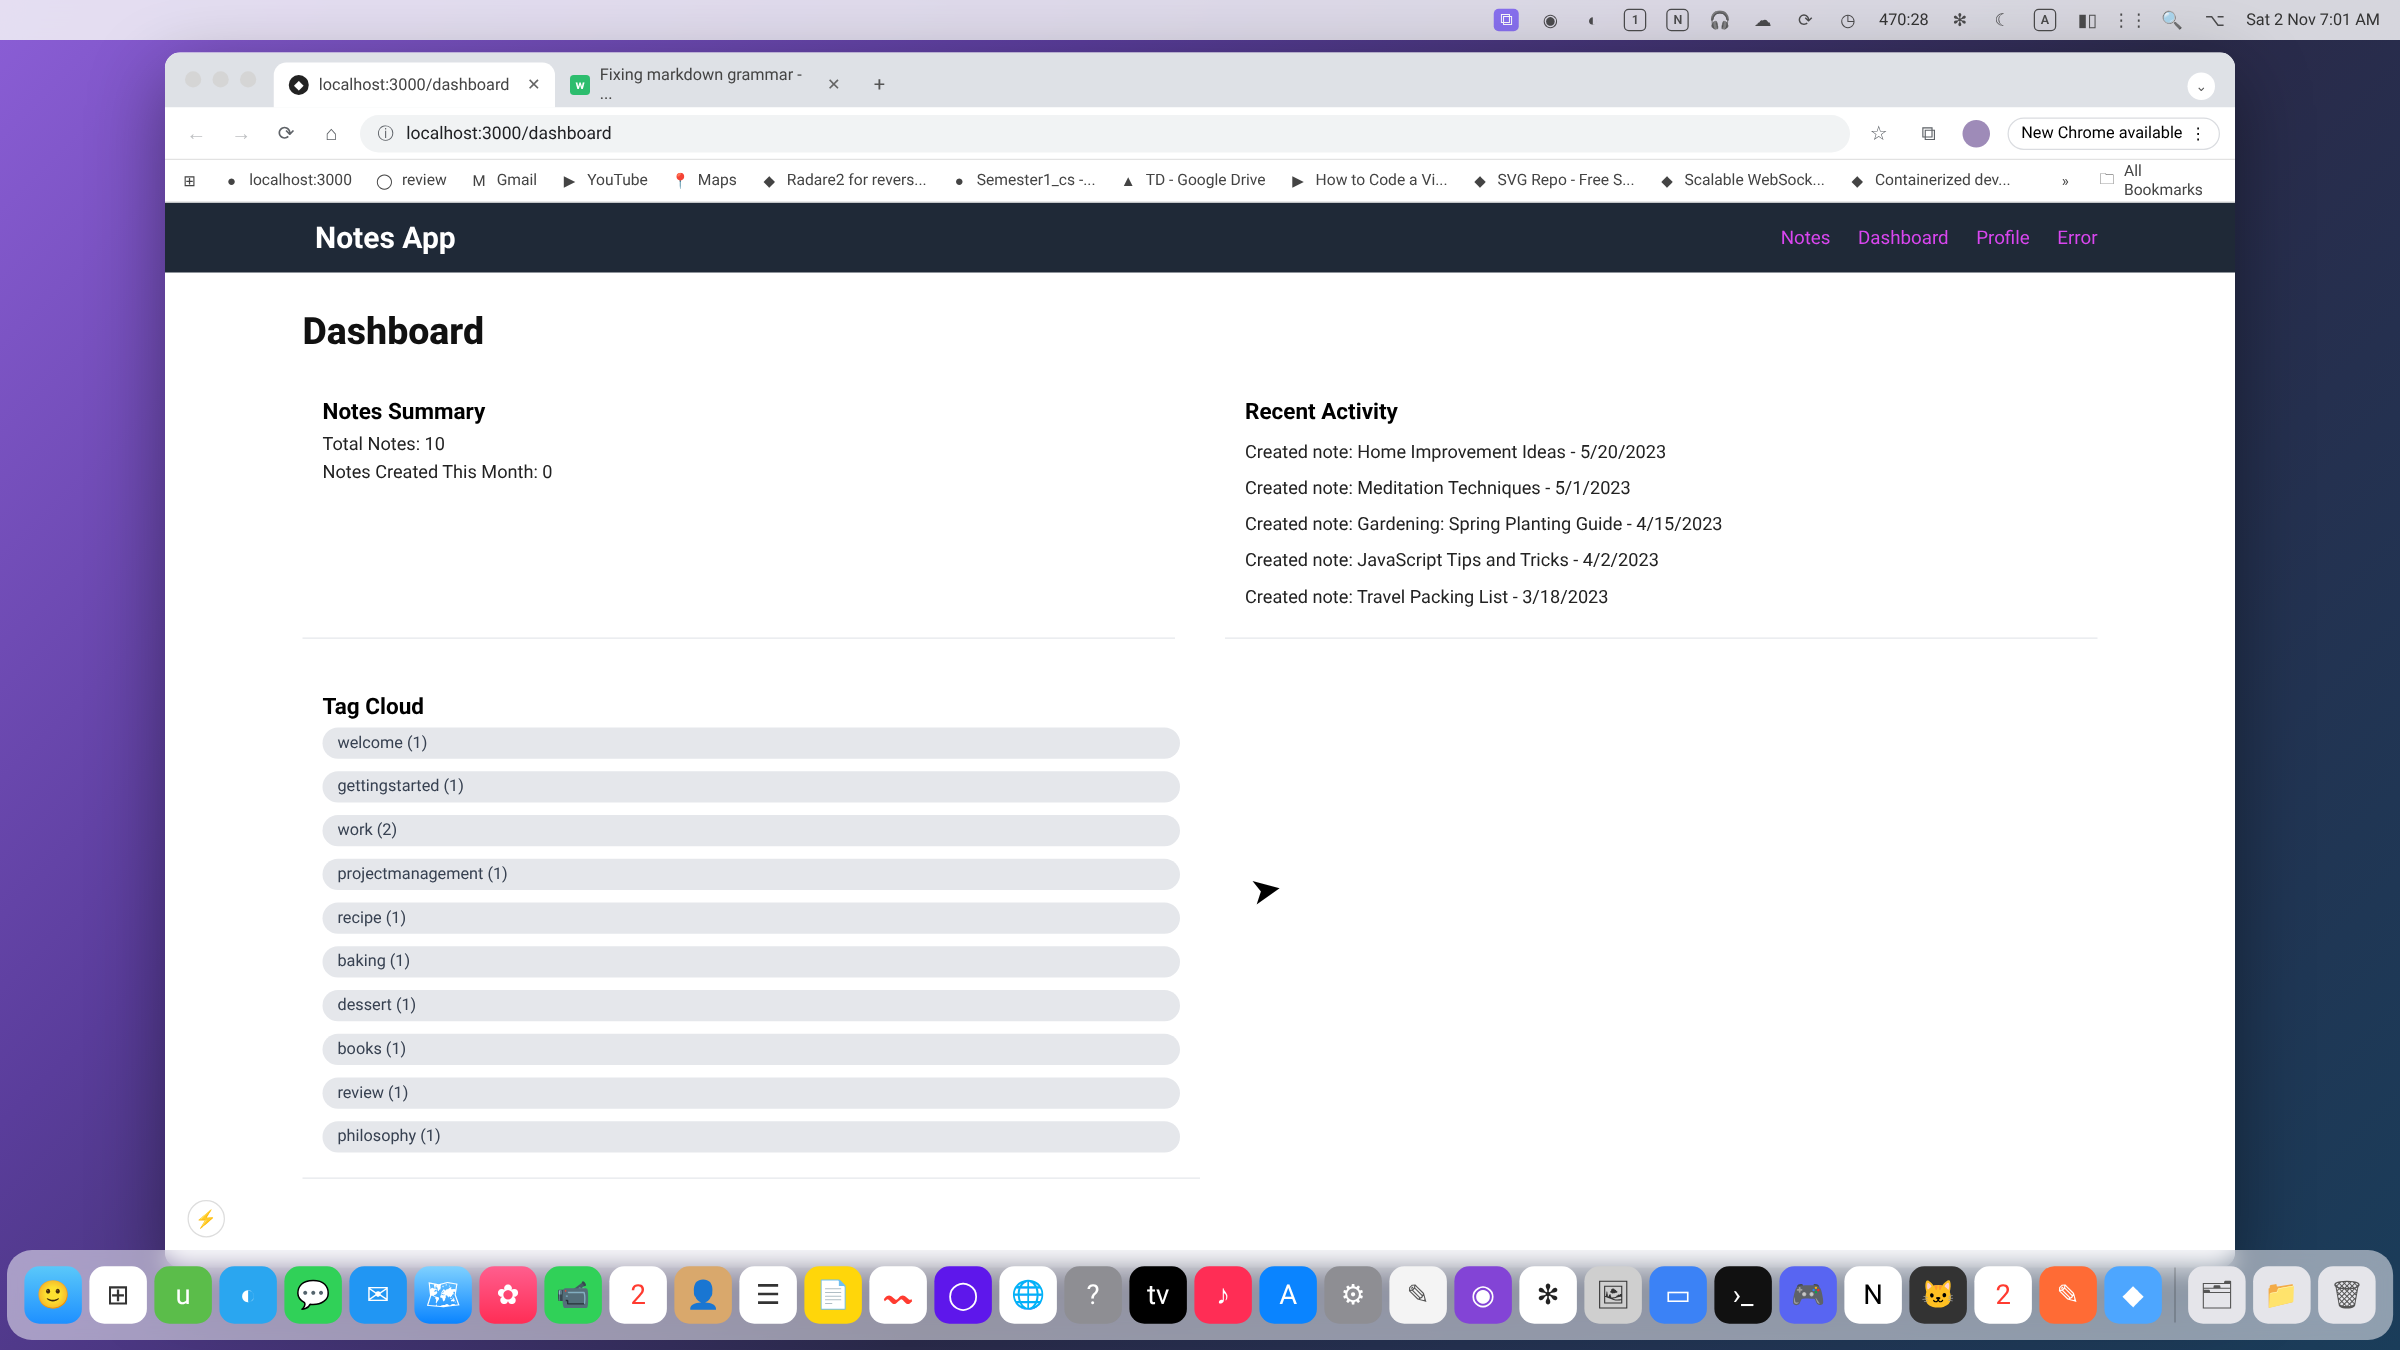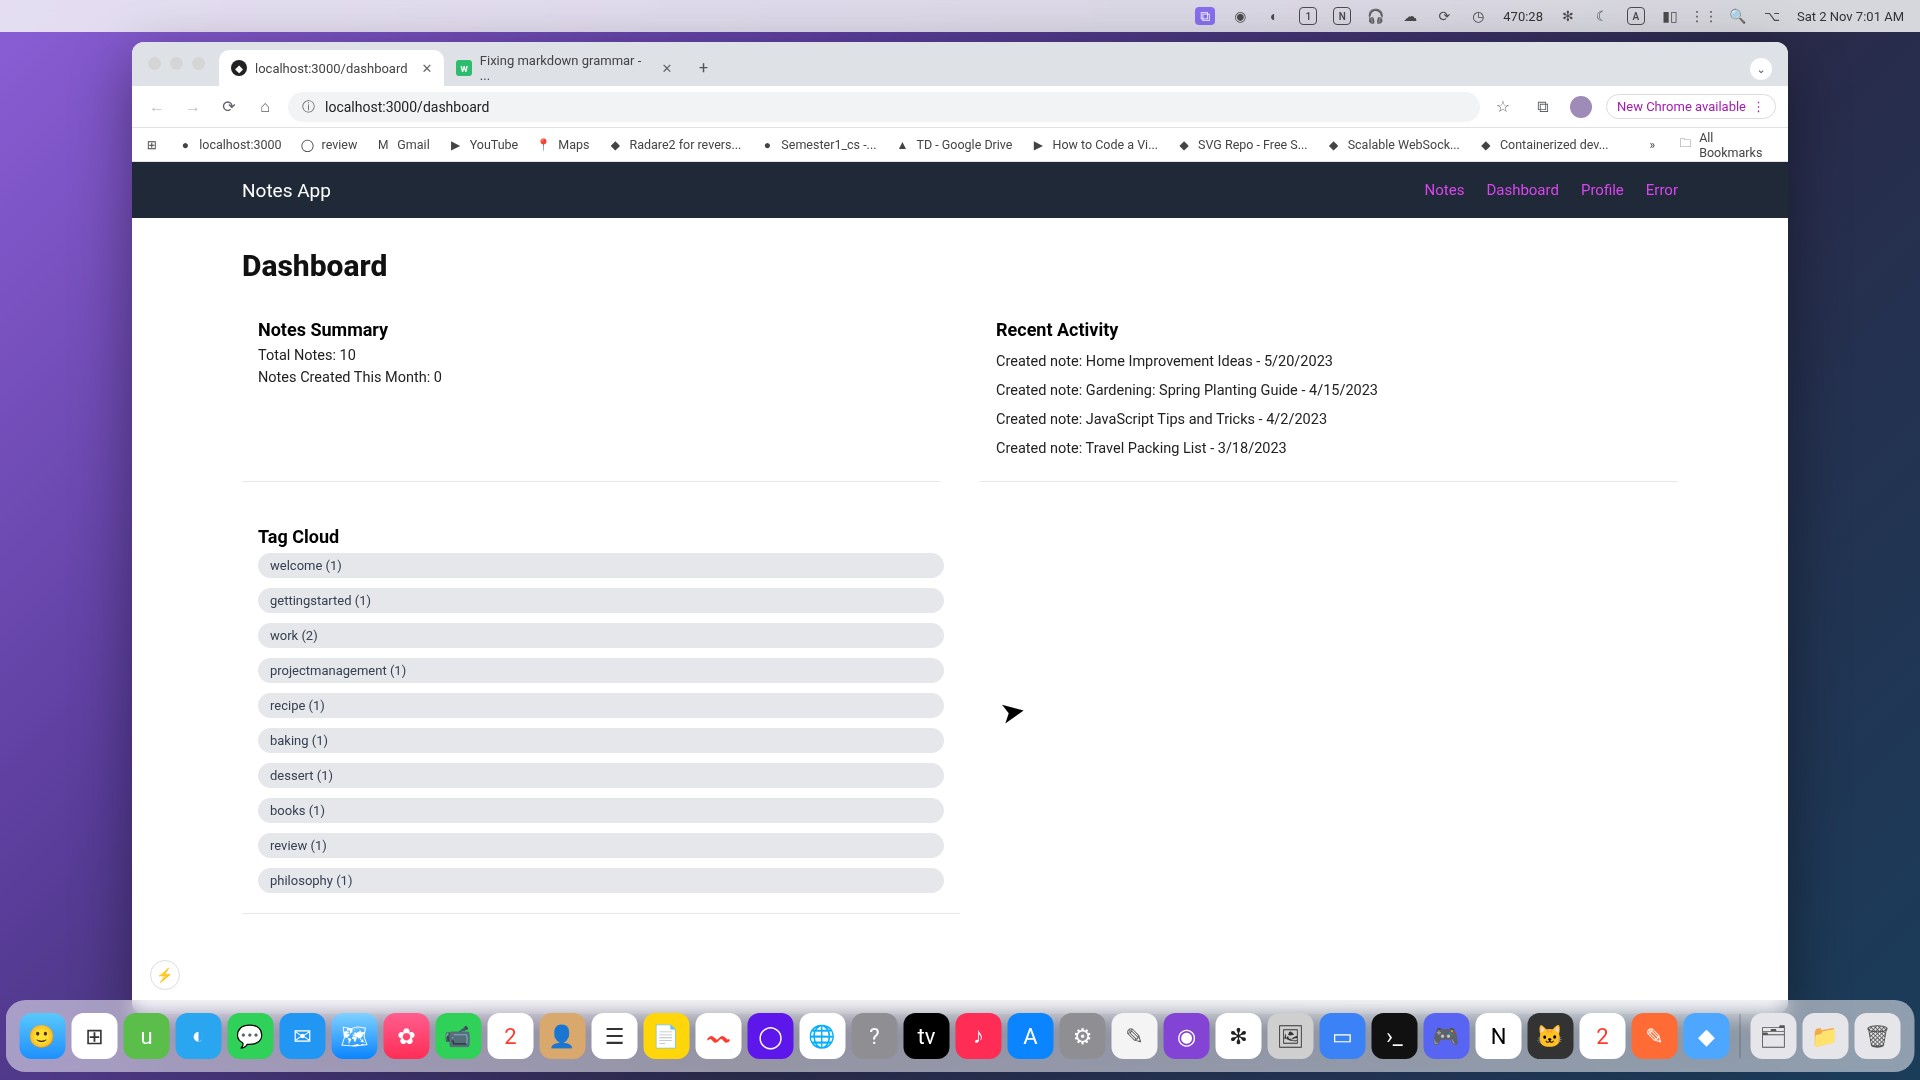--- a/index.html
+++ b/index.html
@@ -96,21 +96,21 @@
       display: flex;
       align-items: center;
       padding: 0 14px;
       font-size: 14px;
       color: #202124;
       gap: 10px;
     }
     .omnibox .proto-icon { color:#5f6368; font-size:13px; }
     .addr-right { display:flex; align-items:center; gap: 14px; }
     .chrome-badge {
-      font-size: 13px; color:#a21caf; padding: 4px 10px; border: 1px solid #dadce0; border-radius: 14px;
+      font-size: 13px; color:#000000; padding: 4px 10px; border: 1px solid #dadce0; border-radius: 14px;
       display:flex; align-items:center; gap:6px;
     }
     .avatar-small { width: 22px; height: 22px; border-radius: 50%; background:#9e8bb8; }
 
     
     .bm-bar {
       height: 34px;
       background: #fff;
       display: flex;
       align-items: center;
@@ -129,21 +129,21 @@
     .app-content { flex:1; overflow:auto; background:#fff; }
     .app-navbar {
       height: 56px;
       background: #1f2937;
       color: #fff;
       display: flex;
       align-items: center;
       padding: 0 110px;
       justify-content: space-between;
     }
-    .app-brand { font-size: 19px; font-weight: 400; }
+    .app-brand { font-size: 24px; font-weight: 700; margin-left: 10px; }
     .app-links { display:flex; gap: 22px; font-size: 15px; }
     .app-links span { color:#d946ef; }
 
     .page {
       padding: 30px 110px 40px;
     }
     .page-title { font-size: 30px; font-weight: 800; margin-bottom: 22px; color:#111; }
 
     .grid { display:flex; gap: 40px; }
     .card {
@@ -363,20 +363,21 @@
         <div class="card">
           <h2>Notes Summary</h2>
           <p>Total Notes: 10</p>
           <p>Notes Created This Month: 0</p>
         </div>
 
         <div class="card">
           <h2>Recent Activity</h2>
           <ul>
             <li>Created note: Home Improvement Ideas - 5/20/2023</li>
+            <li>Created note: Meditation Techniques - 5/1/2023</li>
             <li>Created note: Gardening: Spring Planting Guide - 4/15/2023</li>
             <li>Created note: JavaScript Tips and Tricks - 4/2/2023</li>
             <li>Created note: Travel Packing List - 3/18/2023</li>
           </ul>
         </div>
       </div>
 
       <div class="tag-section">
         <h2>Tag Cloud</h2>
         <div class="tags">

